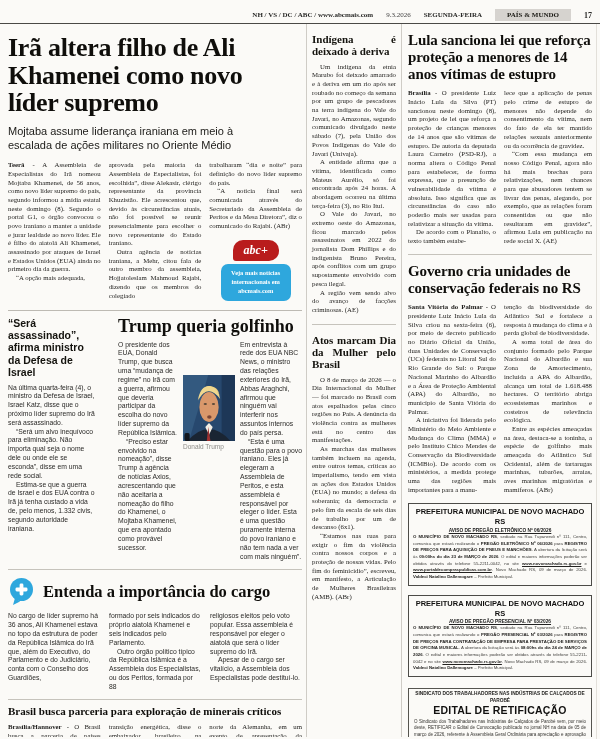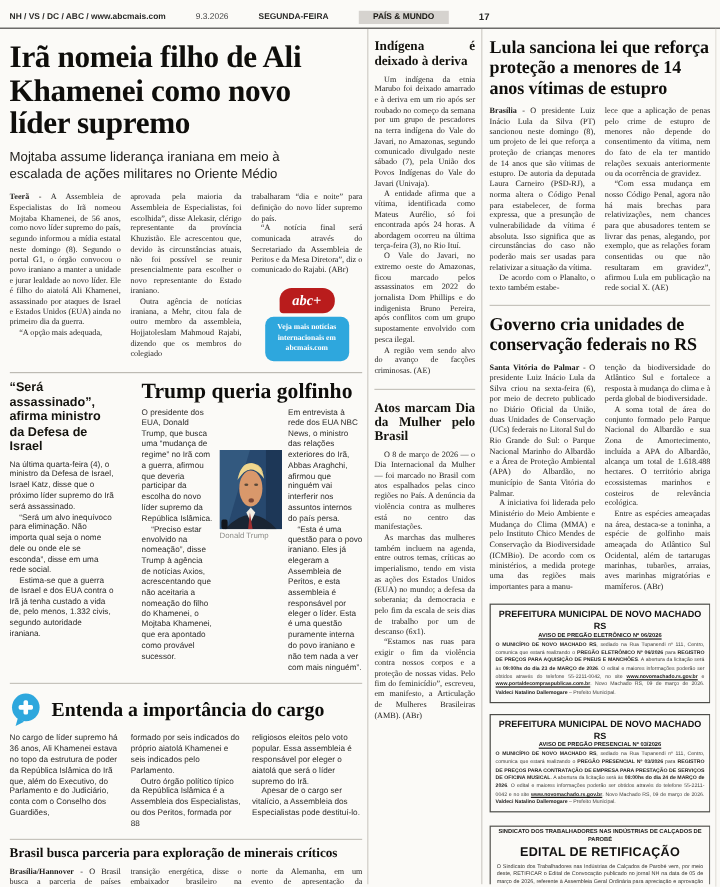--- a/index.html
+++ b/index.html
@@ -1,20 +1,20 @@
 <!DOCTYPE html>
 <html lang="pt-BR"><head>
 <meta charset="utf-8">
 <style>
   html,body{margin:0;padding:0;}
   body{width:600px;height:739px;background:#fbfaf7;position:relative;overflow:hidden;
        font-family:"Liberation Sans",sans-serif;color:#1e1d1b;}
   
-  .header-row{position:absolute;top:9px;left:8px;right:8px;display:flex;
-              align-items:center;gap:25px;font-size:7px;color:#2a2a28;}
+  .header-row{position:absolute;top:9px;left:8px;right:8px;display:flex;justify-content:flex-end;
+              align-items:center;gap:13px;font-size:7px;color:#2a2a28;font-family:Liberation Serif, serif;}
   .brands{font-weight:bold;}
   .hdr-date{font-weight:normal;color:#444;}
   .hdr-day{font-weight:bold;}
   .section-badge{background:#d6d3cf;color:#191813;font-weight:bold;padding:2px 12px;}
   .page-num{font-weight:bold;font-size:8px;}
   .header-rule{position:absolute;top:23px;left:0;right:0;height:1px;background:#4a4946;}
   .page-edge{position:absolute;top:24px;bottom:0;right:3px;width:1px;background:#e3e0da;}
   
   .page{position:absolute;top:24px;left:8px;right:8px;bottom:2px;display:flex;overflow:hidden;}
   .region-left{width:294px;flex:none;overflow:hidden;}
@@ -94,21 +94,21 @@
   <span class="hdr-day">SEGUNDA-FEIRA</span>
   <span class="section-badge">PAÍS &amp; MUNDO</span>
   <span class="page-num">17</span>
 </div>
 <div class="header-rule"></div>
 <div class="page-edge"></div>
 
 <div class="page">
 
   <div class="region-left">
-    <h1 class="main-headline">Irã nomeia filho de Ali Khamenei como novo líder supremo</h1>
+    <h1 class="main-headline">Irã altera filho de Ali Khamenei como novo líder supremo</h1>
     <p class="main-subhead">Mojtaba assume liderança iraniana em meio à escalada de ações militares no Oriente Médio</p>
 
     <div class="cols3 serif">
       <div class="col">
         <p class="p"><span class="dl">Teerã</span><span> - A Assembleia de Especialistas do Irã nomeou Mojtaba Khamenei, de 56 anos, como novo líder supremo do país, segundo informou a mídia estatal neste domingo (8). Segundo o portal G1, o órgão convocou o povo iraniano a manter a unidade e jurar lealdade ao novo líder. Ele é filho do aiatolá Ali Khamenei, assassinado por ataques de Israel e Estados Unidos (EUA) ainda no primeiro dia da guerra.</span></p>
         <p class="p ind">“A opção mais adequada,</p>
       </div>
       <div class="col">
         <p class="p">aprovada pela maioria da Assembleia de Especialistas, foi escolhida”, disse Alekasir, clérigo representante da província Khuzistão. Ele acrescentou que, devido às circunstâncias atuais, não foi possível se reunir presencialmente para escolher o novo representante do Estado iraniano.</p>
         <p class="p ind">Outra agência de notícias iraniana, a Mehr, citou fala de outro membro da assembleia, Hojjatoleslam Mahmoud Rajabi, dizendo que os membros do colegiado</p>

